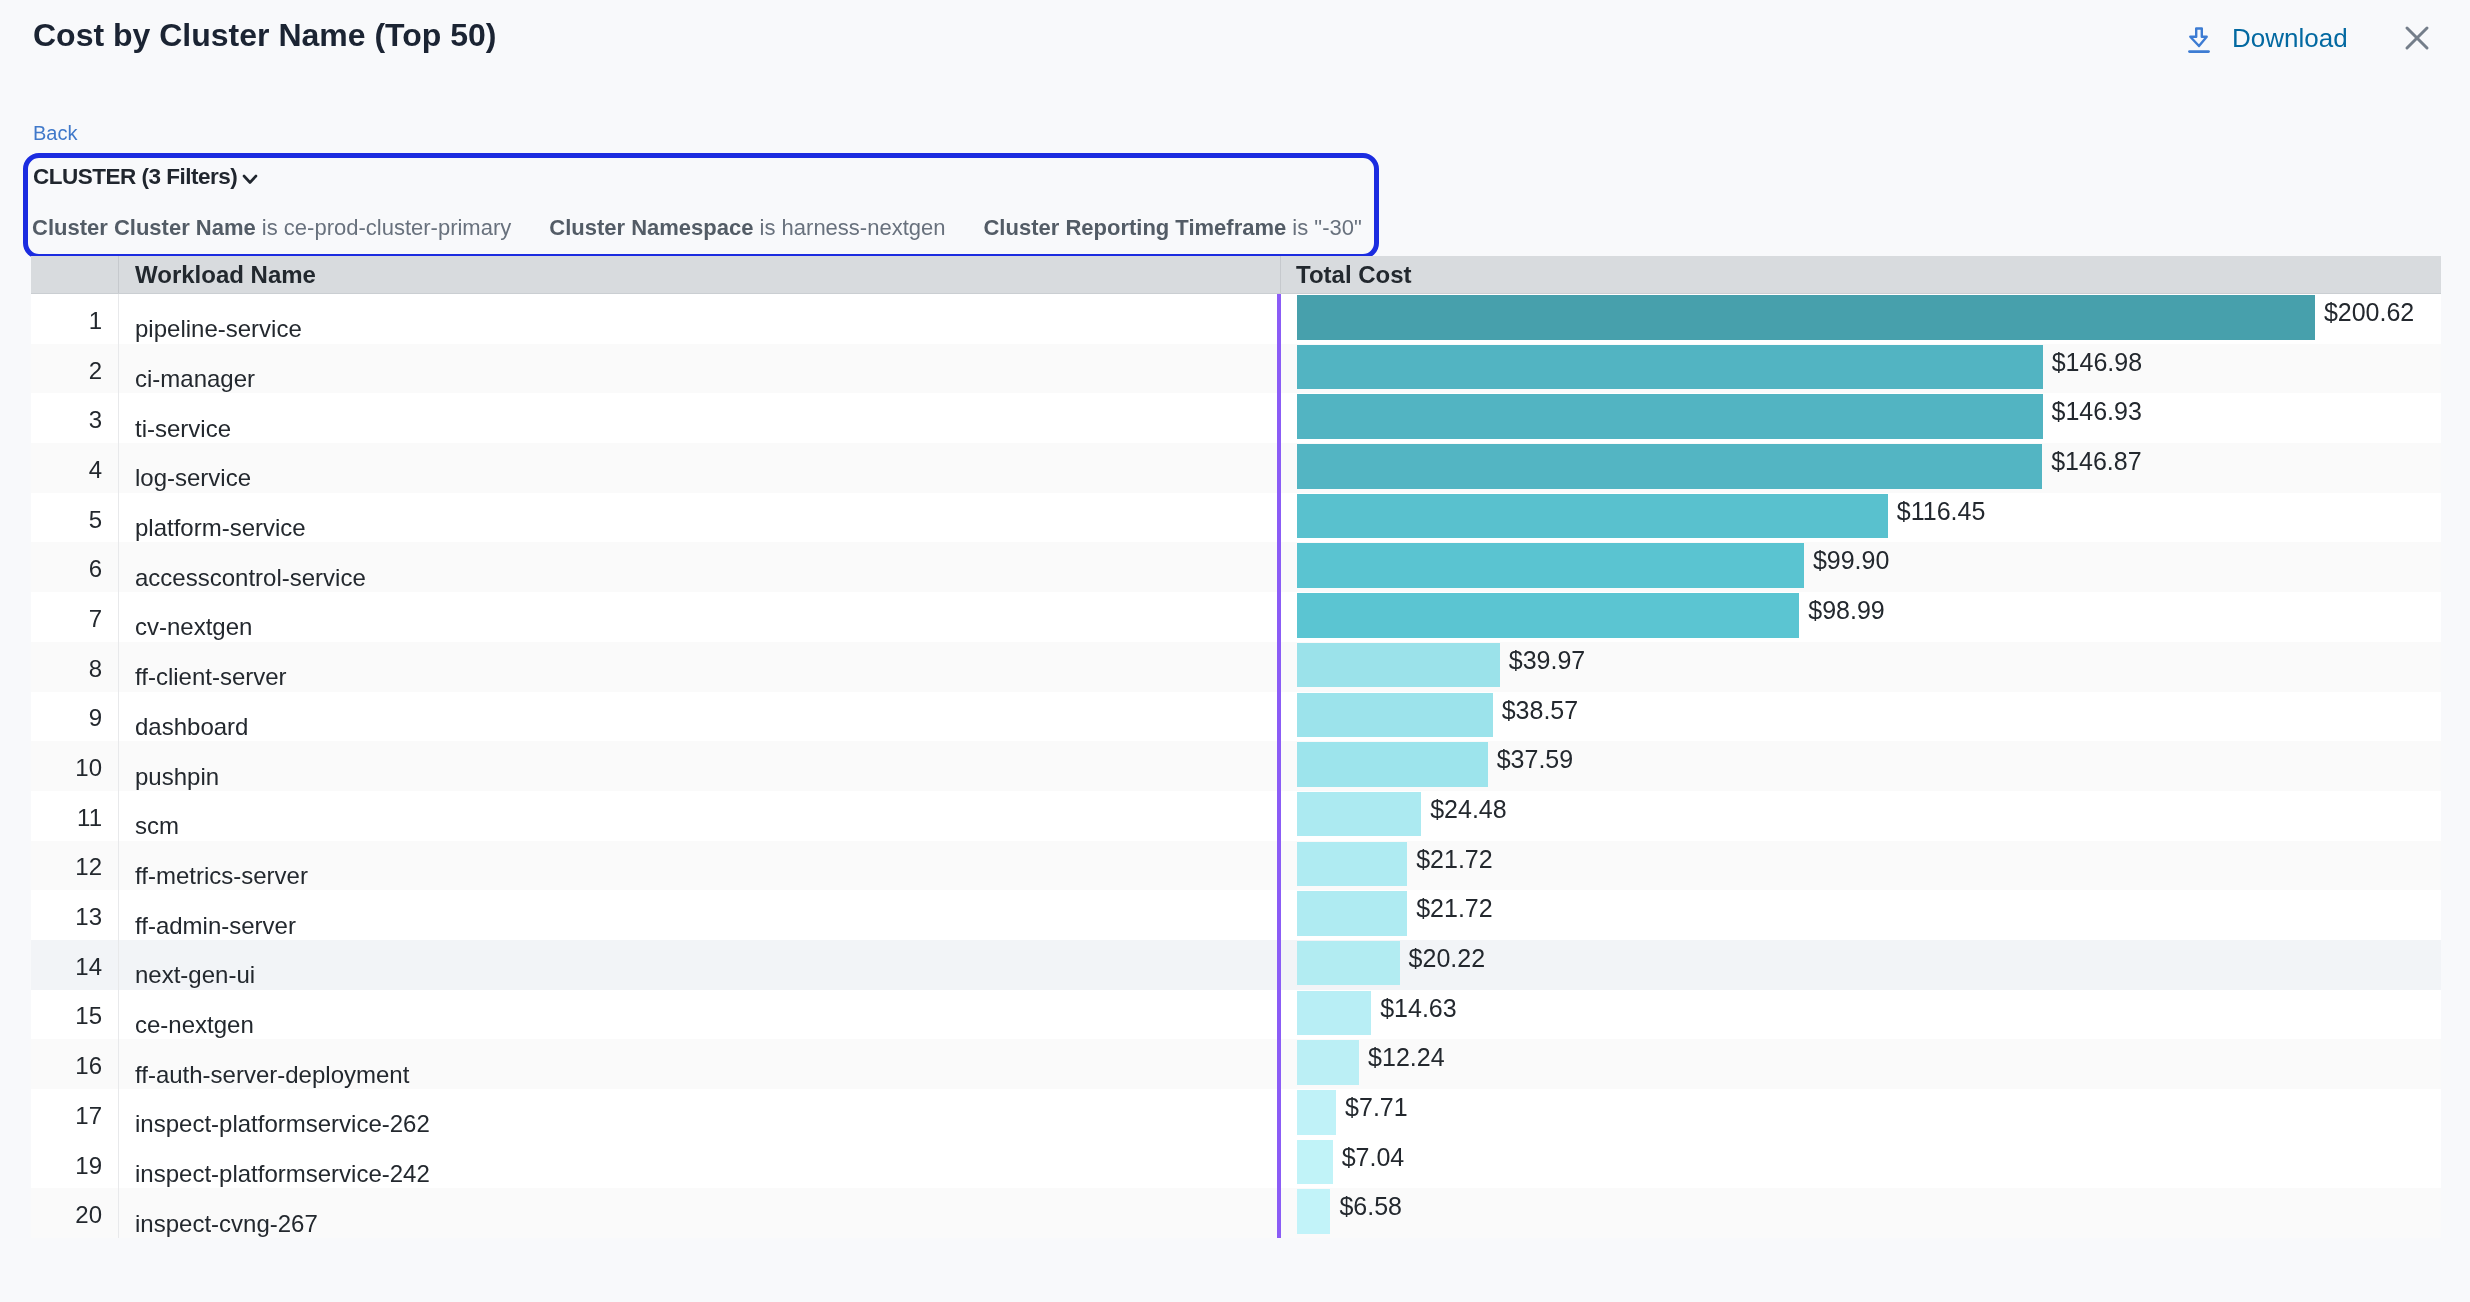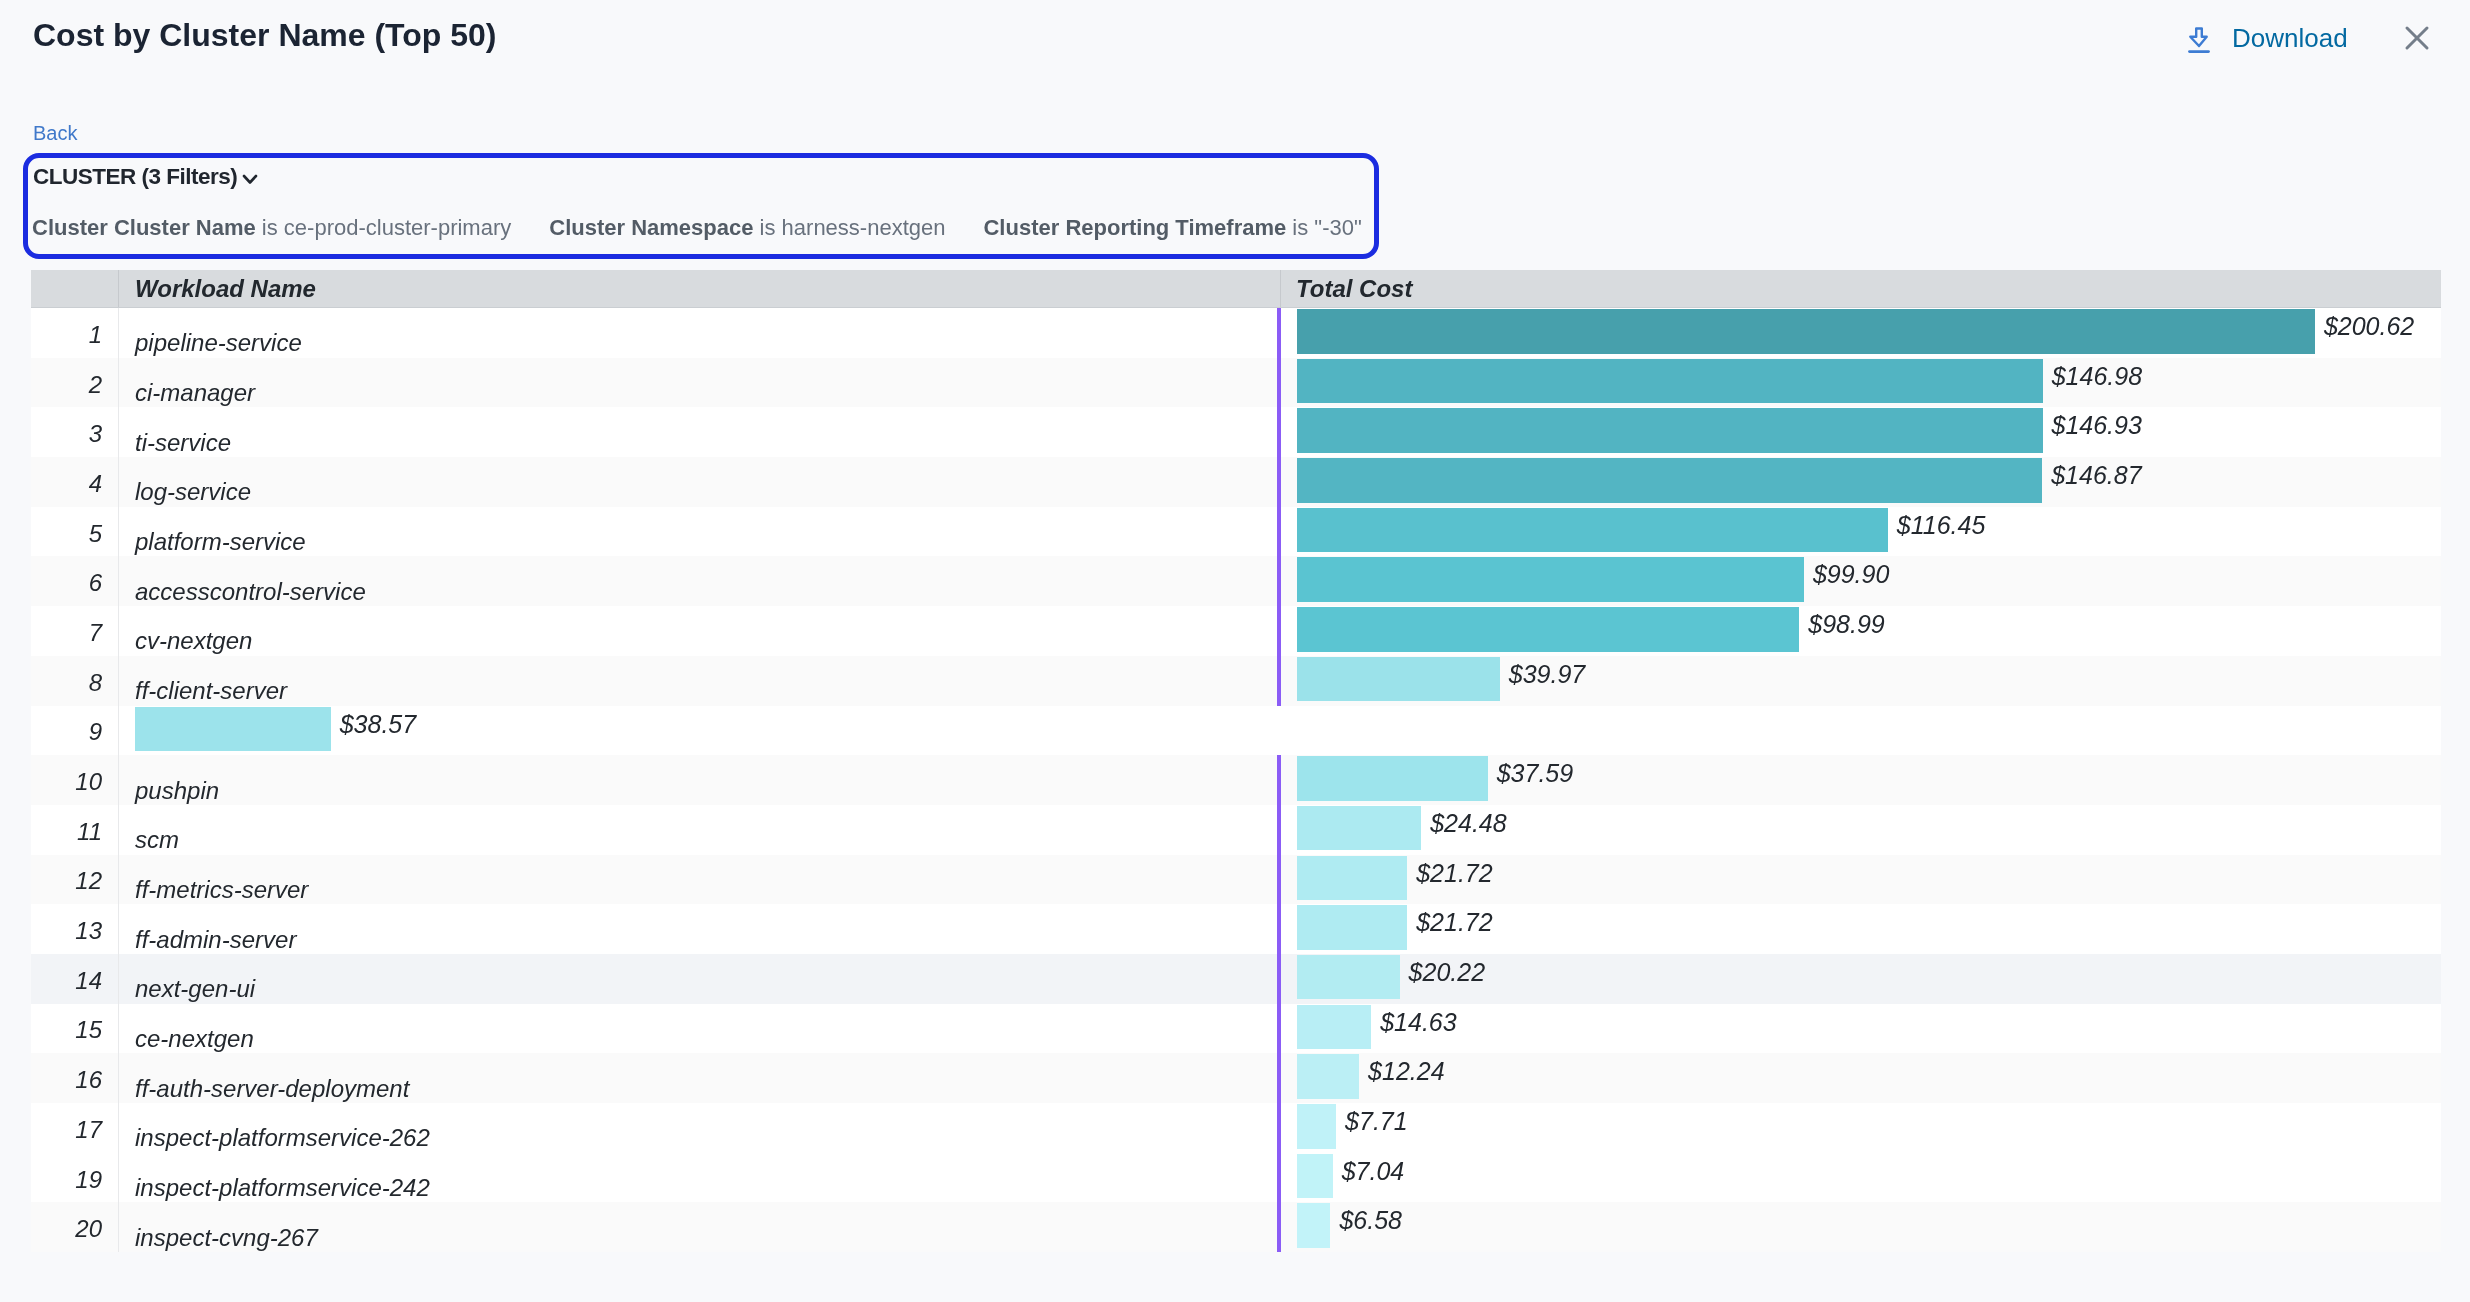--- a/index.html
+++ b/index.html
@@ -45,21 +45,21 @@
   #filter-summary-row .chev { margin-left:5px; margin-top:4px; letter-spacing:0; }
   #filter-list {
     position:absolute; left:4px; top:57px;
     display:flex; gap:38px;
     font-size:22px; white-space:nowrap;
   }
   .filter-pill .f-label { font-weight:700; color:#535c66; }
   .filter-pill .f-rest  { font-weight:400; color:#68717d; }
 
   
-  #cost-table { left:31px; top:270px; width:2410px;font-style:italic; }
+  #cost-table { left:31px; top:256px; width:2410px; }
   #table-header {
     display:flex; height:38px; background:#d8dbde;
     border-bottom:1px solid #caced2;
     font-weight:700; font-size:24px; color:#22282e;
   }
   .col-num  { width:88px;  flex:none; }
   .col-name { width:1162px; flex:none; }
   .col-cost { width:1160px; flex:none; }
   #table-header .col-num  { border-right:1px solid #c6c9cd; }
   #table-header .col-name { padding-left:16px; display:flex; align-items:center; border-right:1px solid #c6c9cd; }
@@ -189,20 +189,21 @@
       <div class="t-row alt">
         <div class="col-num">8</div>
         <div class="col-name">ff-client-server</div>
         <div class="col-cost">
           <div class="bar" style="width: 202.8px; background: rgb(155, 226, 234);"></div>
           <div class="bar-value">$39.97</div>
         </div>
       </div>
       <div class="t-row">
         <div class="col-num">9</div>
+        <div class="col-name">dashboard</div>
         <div class="col-cost">
           <div class="bar" style="width: 195.7px; background: rgb(156, 227, 235);"></div>
           <div class="bar-value">$38.57</div>
         </div>
       </div>
       <div class="t-row alt">
         <div class="col-num">10</div>
         <div class="col-name">pushpin</div>
         <div class="col-cost">
           <div class="bar" style="width: 190.7px; background: rgb(157, 228, 236);"></div>

